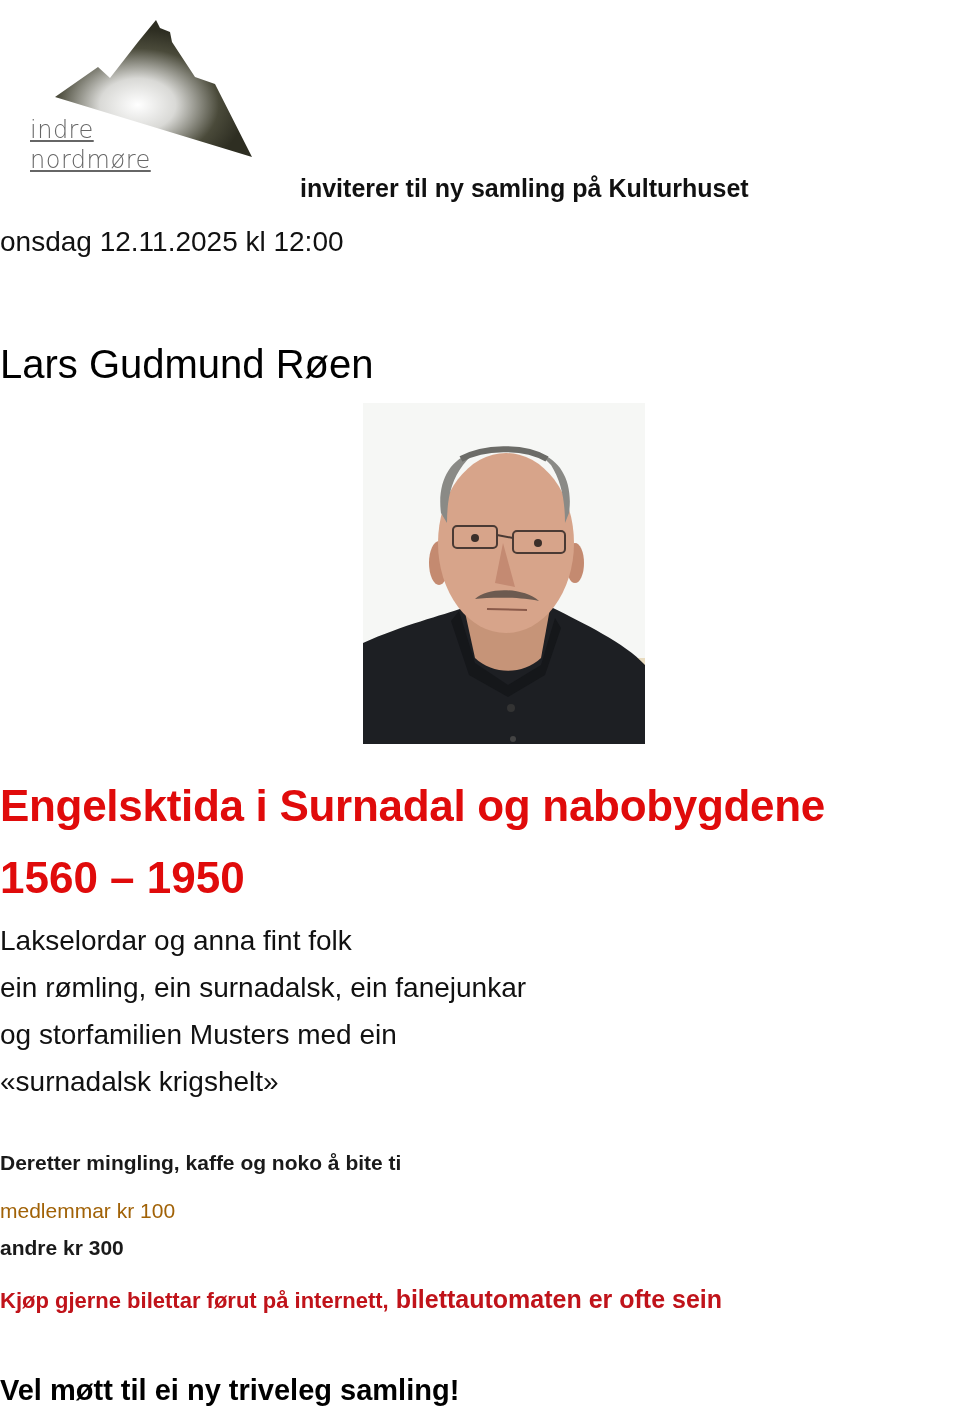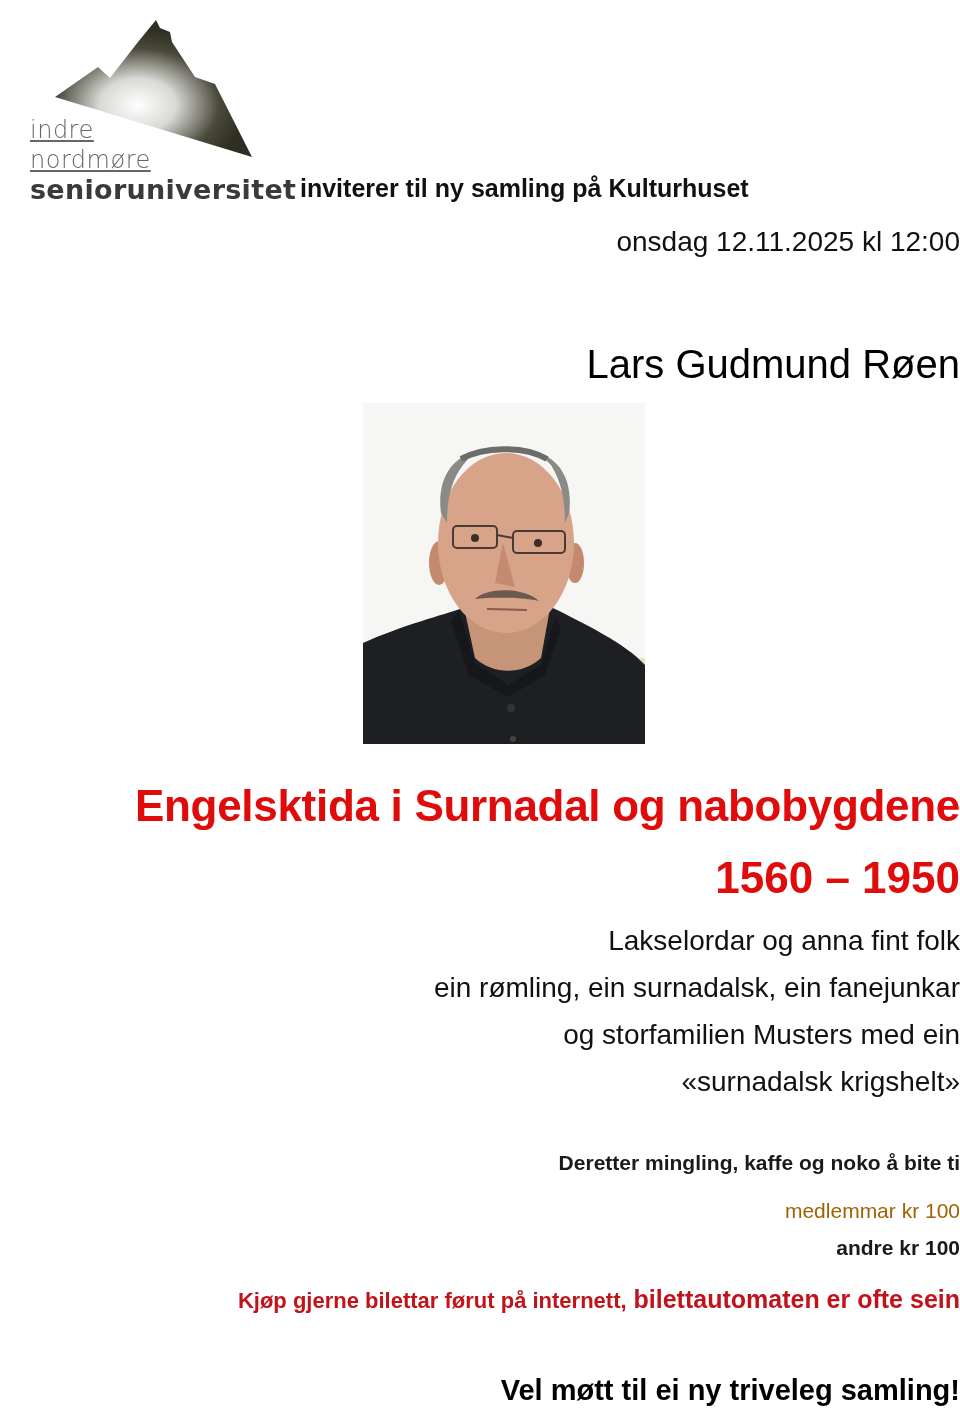--- a/index.html
+++ b/index.html
@@ -3,21 +3,21 @@
   <meta charset="utf-8">
   <style>
     html, body { margin: 0; padding: 0; }
     body {
       width: 960px; height: 1422px; background: #ffffff;
       position: relative; overflow: hidden;
       font-family: "Liberation Sans", "DejaVu Sans", sans-serif;
       color: #111;
     }
     .abs { position: absolute; }
-    .center { left: 0; width: 960px; text-align: right; white-space: nowrap; }
+    .center { left: 0; width: 960px; text-align: left; white-space: nowrap; }
 
     
     #logo { left: 10px; top: 12px; width: 280px; height: 200px; }
     #logo .mountain { position: absolute; left: 0; top: 0; }
     #logo .l1, #logo .l2 {
       position: absolute; left: 20px; font-size: 24px; color: #666;
       letter-spacing: 0.5px; font-family: "DejaVu Sans", sans-serif; font-weight: 300; text-decoration: underline;
     }
     #logo .l1 { top: 104px; }
     #logo .l2 { top: 134px; }
@@ -60,21 +60,20 @@
         <stop offset="0" stop-color="#ffffff"></stop>
         <stop offset="0.35" stop-color="#d9d9d6"></stop>
         <stop offset="0.75" stop-color="#4a4a3a"></stop>
         <stop offset="1" stop-color="#2e2e22"></stop>
       </radialGradient>
     </defs>
     <polygon points="45,85 88,55 100,66 128,30 146,8 150,16 160,20 162,30 185,65 205,72 242,145" fill="url(#glow)"></polygon>
   </svg>
   <div class="l1"><span>indre</span></div>
   <div class="l2"><span>nordmøre</span></div>
-  <div class="l3">senioruniversitet</div>
 </div>
 
 <div id="invite" class="abs">inviterer til ny samling på Kulturhuset</div>
 <div id="date" class="abs center">onsdag 12.11.2025 kl 12:00</div>
 
 <div id="speaker" class="abs center">Lars Gudmund Røen</div>
 
 <div id="photo" class="abs">
   <svg width="282" height="341" viewBox="0 0 282 341">
     <rect x="0" y="0" width="282" height="341" fill="#f6f7f5"></rect>
@@ -115,19 +114,19 @@
 <div id="title" class="abs center">Engelsktida i Surnadal og nabobygdene</div>
 <div id="years" class="abs center">1560 – 1950</div>
 
 <div id="d0" class="abs center desc">Lakselordar og anna fint folk</div>
 <div id="d1" class="abs center desc">ein rømling, ein surnadalsk, ein fanejunkar</div>
 <div id="d2" class="abs center desc">og storfamilien Musters med ein</div>
 <div id="d3" class="abs center desc">«surnadalsk krigshelt»</div>
 
 <div id="mingle" class="abs center">Deretter  mingling, kaffe og noko å bite ti</div>
 <div id="price1" class="abs center">medlemmar kr 100</div>
-<div id="price2" class="abs center">andre kr 100</div>
+<div id="price2" class="abs center">andre kr 300</div>
 
 <div id="buy" class="abs center">
   <span>Kjøp gjerne bilettar førut på internett,</span><span class="big"> bilettautomaten er ofte sein</span>
 </div>
 
 <div id="welcome" class="abs center">Vel møtt til ei ny triveleg samling!</div>
 
 </body></html>

